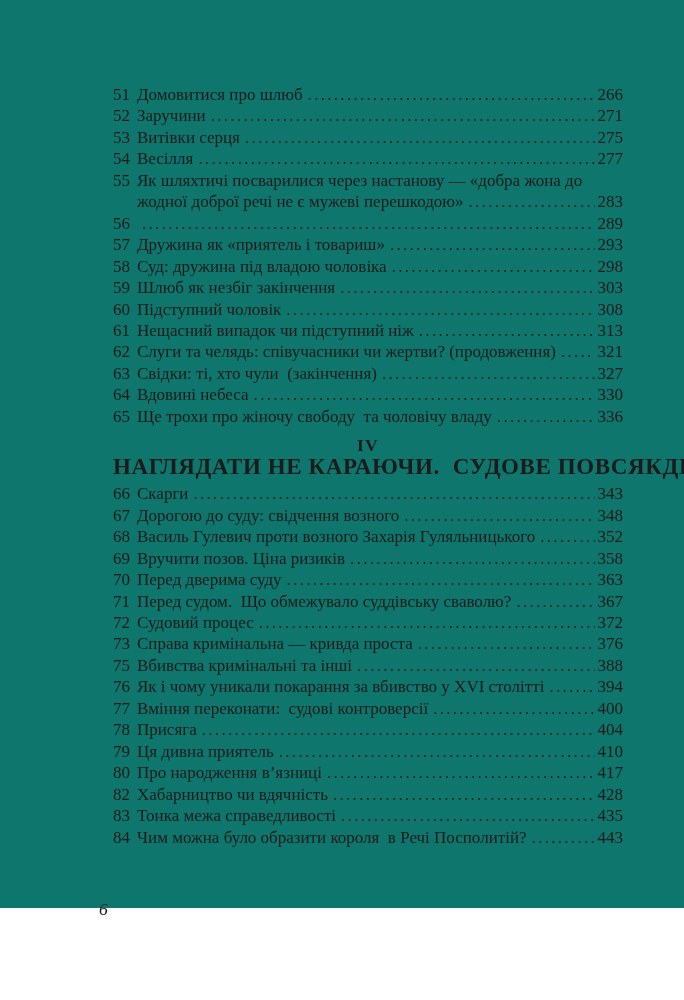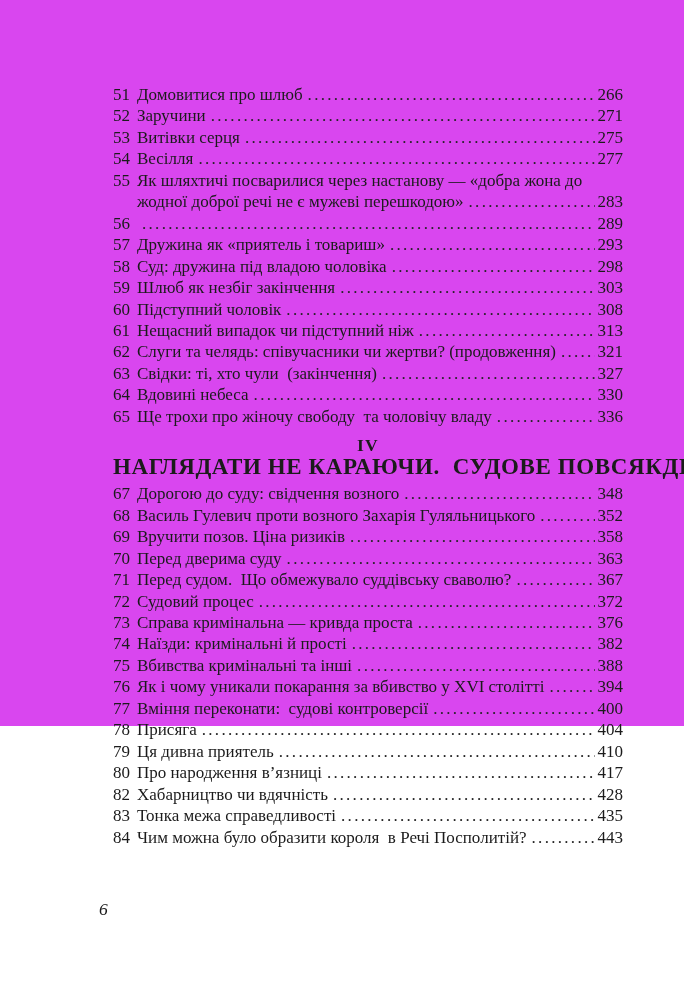--- a/index.html
+++ b/index.html
@@ -6,22 +6,22 @@
   body {
     width: 684px; height: 1000px;
     background: #ffffff;
     font-family: "Liberation Serif", "DejaVu Serif", serif;
     font-size: 17px;
     color: #1b1b1b;
     overflow: hidden;
   }
   .page {
     position: relative;
-    width: 684px; height: 726px;
-    background: #d946ef;
+    width: 684px; height: 908px;
+    background: #0f766e;
   }
   .toc {
     position: absolute;
     left: 113px;
     top: 84px;
     width: 510px;
   }
   .toc-row {
     display: flex;
     align-items: baseline;
@@ -171,20 +171,26 @@
         </div>
       </div>
 
     <div class="section-heading">
       <div class="heading-number">IV</div>
       <div class="heading-title">НАГЛЯДАТИ НЕ КАРАЮЧИ.  СУДОВЕ ПОВСЯКДЕННЯ</div>
     </div>
 
     <div id="section-1">
         <div class="toc-row">
+          <span class="num">66</span>
+          <span class="title">Скарги</span>
+          <span class="dots"></span>
+          <span class="pg">343</span>
+        </div>
+        <div class="toc-row">
           <span class="num">67</span>
           <span class="title">Дорогою до суду: свідчення возного</span>
           <span class="dots"></span>
           <span class="pg">348</span>
         </div>
         <div class="toc-row">
           <span class="num">68</span>
           <span class="title">Василь Гулевич проти возного Захарія Гуляльницького</span>
           <span class="dots"></span>
           <span class="pg">352</span>
@@ -213,26 +219,20 @@
           <span class="dots"></span>
           <span class="pg">372</span>
         </div>
         <div class="toc-row">
           <span class="num">73</span>
           <span class="title">Справа кримінальна — кривда проста</span>
           <span class="dots"></span>
           <span class="pg">376</span>
         </div>
         <div class="toc-row">
-          <span class="num">74</span>
-          <span class="title">Наїзди: кримінальні й прості</span>
-          <span class="dots"></span>
-          <span class="pg">382</span>
-        </div>
-        <div class="toc-row">
           <span class="num">75</span>
           <span class="title">Вбивства кримінальні та інші</span>
           <span class="dots"></span>
           <span class="pg">388</span>
         </div>
         <div class="toc-row">
           <span class="num">76</span>
           <span class="title">Як і чому уникали покарання за вбивство у XVI столітті</span>
           <span class="dots"></span>
           <span class="pg">394</span>

